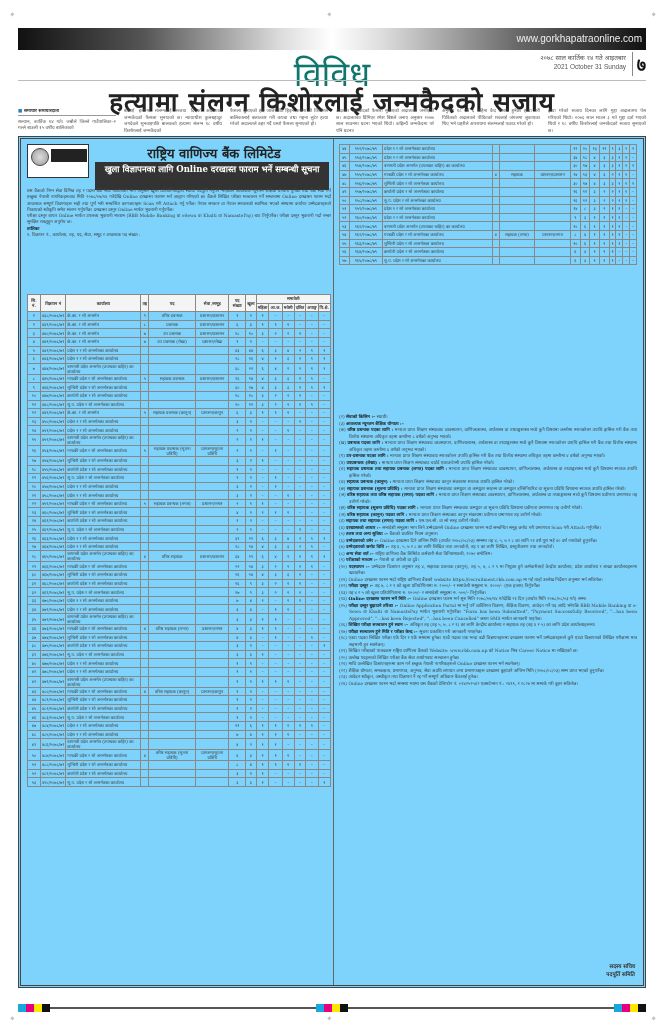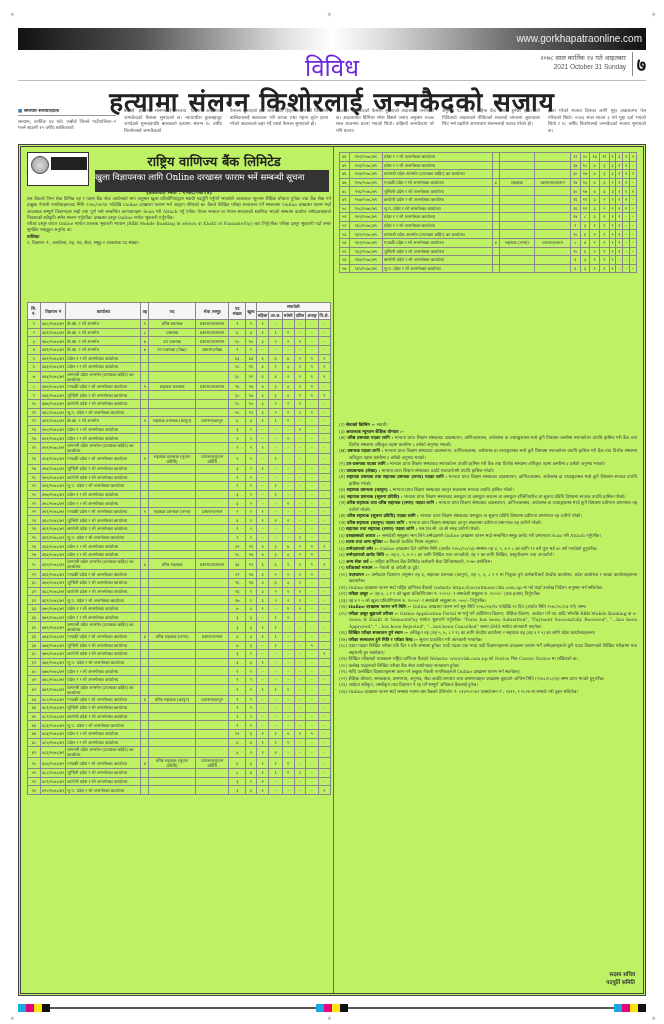--- a/index.html
+++ b/index.html
@@ -3,40 +3,40 @@
 <meta charset="utf-8">
 <style>
   *{box-sizing:border-box;margin:0;padding:0}
   html,body{width:664px;height:1024px;background:#fff;overflow:hidden}
   body{font-family:"DejaVu Serif",serif;color:#222;position:relative}
   .reg{position:absolute;font-size:8px;color:#999;font-family:"DejaVu Sans",sans-serif}
   .masthead{position:absolute;left:18px;top:28px;width:628px;height:22px;
     background:linear-gradient(90deg,#111 0%,#555 20%,#ddd 42%,#fff 50%,#ddd 58%,#666 80%,#111 100%)}
   .mast-paper{position:absolute;left:0;right:0;top:2px;text-align:center;font-size:12px;color:#222}
   .mast-url{position:absolute;right:4px;top:5px;font-family:Liberation Sans, sans-serif;font-size:10px;color:#eee}
-  .section-title{position:absolute;left:0;right:0;top:50px;text-align:center;font-family:"DejaVu Sans",sans-serif;font-size:24px;color:#6d28d9}
+  .section-title{position:absolute;left:0;right:0;top:50px;text-align:center;font-family:"DejaVu Sans",sans-serif;font-size:34px;color:#0f766e}
   .date-block{position:absolute;right:38px;top:53px;text-align:right;font-family:"Liberation Sans",sans-serif;font-size:6.5px;color:#555;line-height:9px}
   .page-no{position:absolute;right:18px;top:52px;border-left:1px solid #888;padding-left:4px;font-family:"DejaVu Sans",sans-serif;font-weight:bold;font-size:18px;color:#111}
   .hr-top{position:absolute;left:18px;right:18px;top:80px;height:1px;background:#bbb}
   .headline{position:absolute;left:0;right:0;top:83px;text-align:center;font-family:"DejaVu Sans",sans-serif;font-weight:bold;font-size:26px;letter-spacing:1px;color:#222}
   .news{position:absolute;top:108px;left:18px;right:18px;height:34px;display:flex;gap:8px}
   .news .col{flex:1;font-size:4.6px;line-height:6.6px;color:#555;text-align:justify;overflow:hidden}
   .news .byline{font-weight:bold;color:#333;border-bottom:1px solid #999;margin-bottom:3px}
   .news .byline span{color:#2a7fbf}
   .hr-mid{position:absolute;left:18px;right:18px;top:145px;height:1px;background:#aaa}
-  .notice{position:absolute;left:18px;top:144px;width:628px;height:852px;border:3px double #444;background:#bef264}
+  .notice{position:absolute;left:18px;top:136px;width:628px;height:852px;border:3px double #444;background:#7dd3fc}
   .left{position:absolute;left:4px;top:3px;width:308px;bottom:3px;overflow:hidden}
   .right{position:absolute;left:316px;top:3px;right:4px;bottom:3px;overflow:hidden}
   .vdiv{position:absolute;left:312px;top:0;bottom:0;width:1px;background:#666}
   .logo{position:absolute;left:2px;top:2px;width:62px;height:34px;border:1px solid #333;background:#fff}
   .logo .seal{position:absolute;left:3px;top:3px;width:18px;height:18px;border-radius:50%;border:1.5px solid #444;background:radial-gradient(#ddd,#999)}
   .logo .bar{position:absolute;left:23px;top:4px;width:36px;height:13px;background:#222;color:#fff;font-size:3px;line-height:4px;padding:1px}
   .logo .cap{position:absolute;left:2px;top:25px;right:2px;font-size:2.6px;color:#333;line-height:3px}
   .bank-name{position:absolute;left:70px;right:0;top:2px;text-align:center;font-size:13px;font-weight:bold;color:#222}
-  .subtitle{position:absolute;left:70px;top:20px;right:4px;height:22px;background:#333;color:#fff;font-size:8.5px;line-height:14px;font-weight:normal}
+  .subtitle{position:absolute;left:70px;top:20px;right:4px;height:28px;background:#333;color:#fff;text-align:center;font-size:8.5px;line-height:14px;font-weight:bold}
   .pubdate{position:absolute;left:0;right:0;top:38px;text-align:center;font-size:5.5px;font-weight:bold;color:#333}
   .intro{position:absolute;left:2px;right:2px;top:46px;font-size:4.4px;line-height:6.3px;color:#444;text-align:justify}
   .table-title{font-weight:bold;color:#222}
   table{border-collapse:collapse;width:100%;font-size:4.2px;color:#444}
   td,th{border:0.6px solid #888;text-align:center;padding:0 1px;height:8.6px;font-weight:normal}
   td.off{text-align:left}
   th{background:#f4f4f4;font-weight:bold;color:#333}
   .tbl-left{position:absolute;left:2px;right:2px;top:152px}
   .tbl-right{position:absolute;left:2px;right:2px;top:2px}
   .rules{position:absolute;left:2px;right:2px;top:272px;font-size:4.4px;line-height:6.5px;color:#444;text-align:justify}

